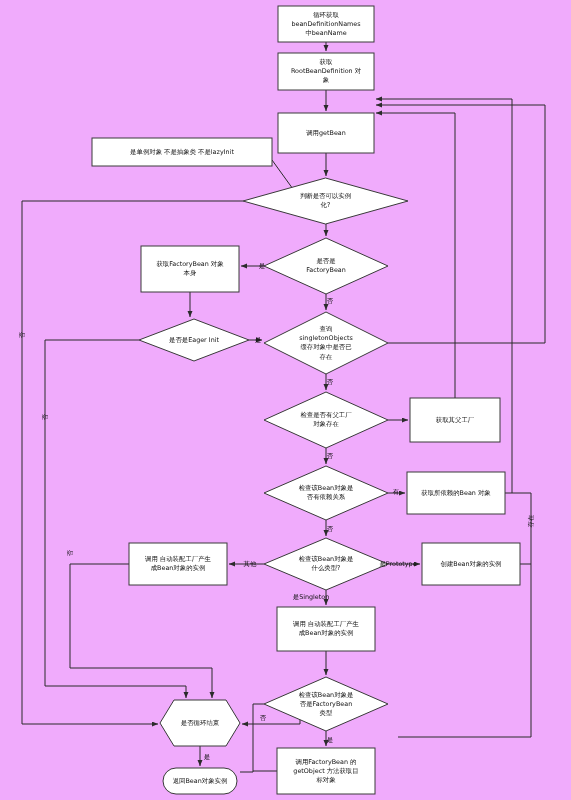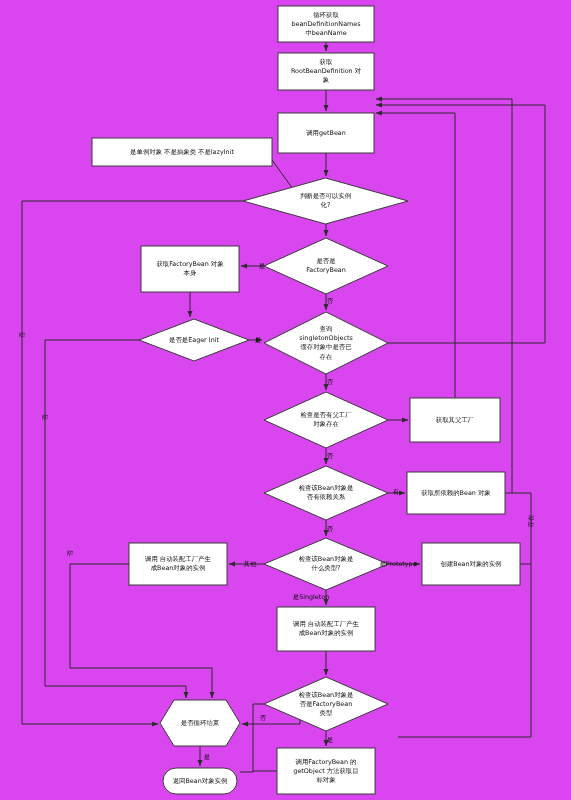--- a/index.html
+++ b/index.html
@@ -1,17 +1,17 @@
 <!DOCTYPE html>
 <html><head>
 <meta charset="utf-8">
 <style>
   html,body{margin:0;padding:0;background:#ffffff;}
   body{width:571px;height:800px;font-family:"DejaVu Sans","Liberation Sans",sans-serif;}
-  #canvas{position:relative;width:571px;height:800px;overflow:hidden;background:#d946ef;}
+  #canvas{position:relative;width:571px;height:800px;overflow:hidden;background:#f0abfc;}
   svg{position:absolute;left:0;top:0;}
   .shape{fill:#ffffff;stroke:#3a3a3a;stroke-width:1;}
   .ln{stroke:#2b2b2b;stroke-width:1;fill:none;}
   .nodetext{font-size:6.4px;fill:#111;text-anchor:middle;dominant-baseline:middle;font-family:"DejaVu Sans","Liberation Sans",sans-serif;}
   .edgetext{font-size:6.4px;fill:#111;text-anchor:middle;dominant-baseline:middle;font-family:"DejaVu Sans","Liberation Sans",sans-serif;}
   .vtext{font-size:6.4px;fill:#111;text-anchor:middle;dominant-baseline:middle;font-family:"DejaVu Sans","Liberation Sans",sans-serif;}
 </style>
 </head>
 <body>
 

